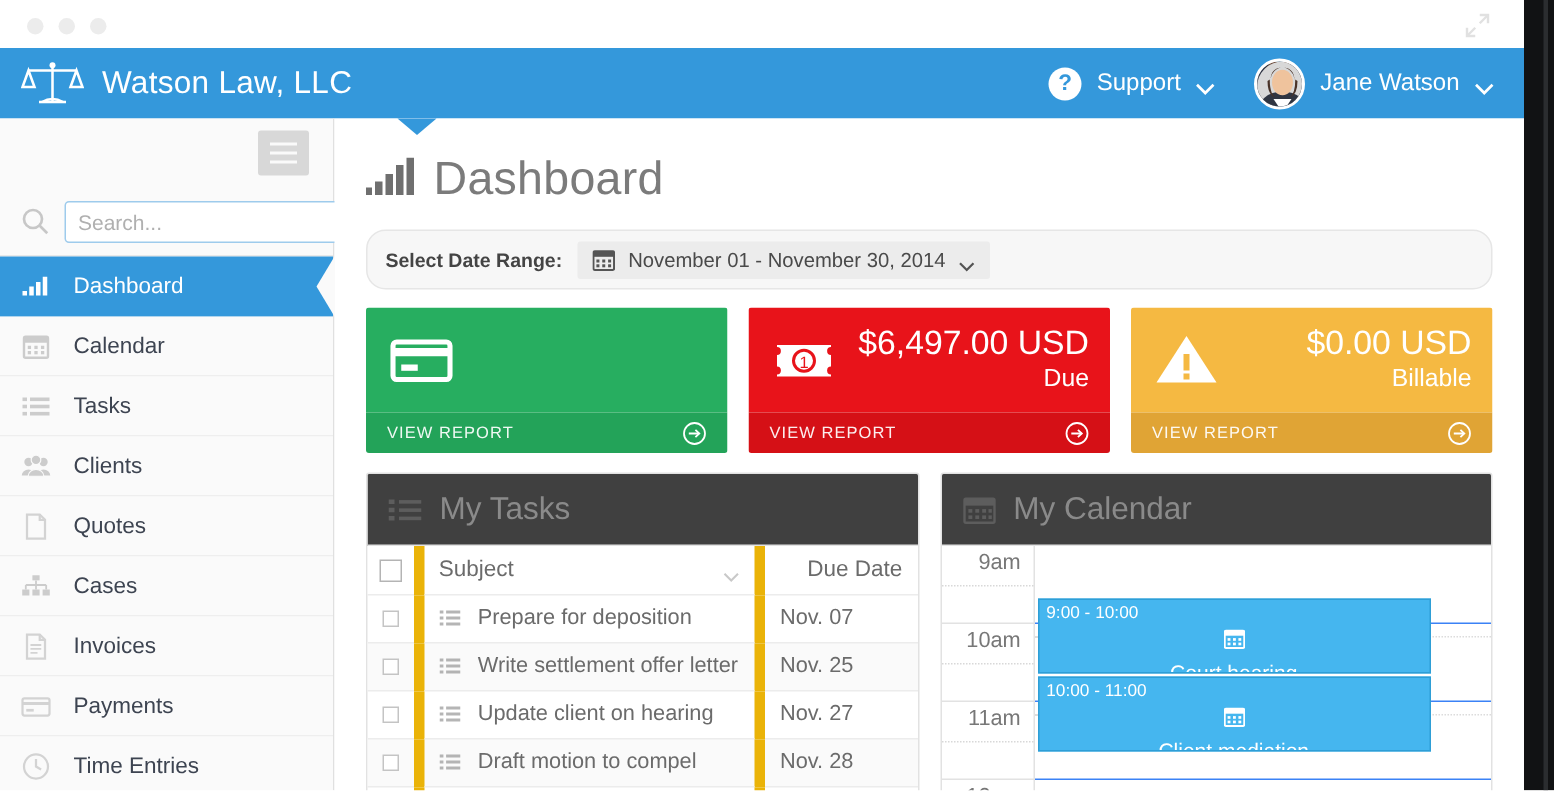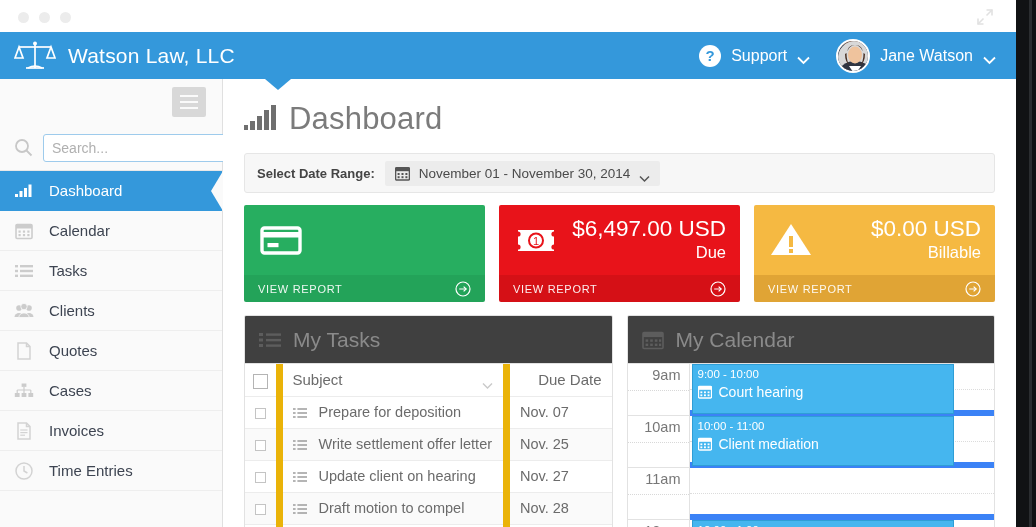--- a/index.html
+++ b/index.html
@@ -146,21 +146,21 @@
   }
   .bars-icon { width: 33px; height: 28px; }
   .page-title h1 {
     font-size: 31px; font-weight: normal; color: #7b7b7b;
     letter-spacing: .2px;
   }
 
   .daterange-bar {
     margin: 10px 7px 0 7px;
     height: 40px; background: #f7f7f7;
-    border: 1px solid #e6e6e6; border-radius: 3px;
+    border: 1px solid #e6e6e6; border-radius: 13px;
     display: flex; align-items: center; padding: 0 12px; gap: 10px;
   }
   .dr-label { font-size: 13px; color: #444; font-weight: bold; }
   .dr-pill {
     display: flex; align-items: center; gap: 9px;
     background: #ececec; border-radius: 2px;
     padding: 5px 10px; cursor: pointer;
   }
   .cal-glyph { width: 15px; height: 15px; }
   .dr-text { font-size: 13.5px; color: #4a4a4a; white-space: nowrap; }
@@ -233,34 +233,34 @@
     border-bottom: 1px solid #e2e2e2;
     text-align: right; padding: 3px 8px 0 0;
     font-size: 14.5px; color: #777;
     position: relative;
   }
   .cal-time::after {
     content: ""; position: absolute; left: 0; right: 0; top: 26px;
     border-top: 1px dotted #d8d8d8;
   }
   .cal-slot {
-    flex: 1; border-bottom: 6px solid #3b82f6; position: relative;
+    flex: 1; border-bottom: 1px solid #3b82f6; position: relative; margin-top: 35px;
   }
   .cal-slot::after {
     content: ""; position: absolute; left: 0; right: 0; top: 25px;
     border-top: 1px dotted #dcdcdc;
   }
   .event {
     position: absolute; left: 2px; width: 262px;
     background: #45b6ef; border: 1px solid #2e9ed6;
     color: #fff; padding: 2px 5px; overflow: hidden; cursor: pointer;
     z-index: 2;
   }
   .ev-time { font-size: 11.5px; line-height: 1.35; }
-  .ev-title { font-size: 14px; display: flex; align-items: center; gap: 7px; margin-top: 1px; }
+  .ev-title { font-size: 14px; display: flex; align-items: center; gap: 7px; margin-top: 1px; flex-direction: column; }
   .ev-cal-glyph { width: 14px; height: 14px; flex: none; }
 </style>
 </head>
 <body>
 
 <div id="app">
 
   <div class="chrome">
     <div class="dots">
       <span class="dot"></span>
@@ -443,20 +443,30 @@
             <g stroke="#9e9e9e" stroke-width="1.2">
                 <path d="M6.3 9 H13.5"></path>
                 <path d="M6.3 11.6 H13.5"></path>
                 <path d="M6.3 14.2 H11"></path>
               </g>
           </svg>
         </span>
         <span>Invoices</span>
       </div>
 
+      <div class="nav-item">
+        <span class="nicon">
+          <svg viewBox="0 0 20 20" width="20" height="20" aria-hidden="true">
+            <rect x="1" y="4.5" width="18" height="11.5" rx="1.3" fill="none" stroke="#9e9e9e" stroke-width="1.5"></rect>
+            <rect x="1" y="7" width="18" height="2" fill="#9e9e9e"></rect>
+            <rect x="3.5" y="11.6" width="5" height="1.8" fill="#9e9e9e"></rect>
+          </svg>
+        </span>
+        <span>Payments</span>
+      </div>
 
       <div class="nav-item">
         <span class="nicon">
           <svg viewBox="0 0 20 20" width="20" height="20" aria-hidden="true">
             <circle cx="10" cy="10" r="8" fill="none" stroke="#9e9e9e" stroke-width="1.5"></circle>
             <path d="M10 5 V10 L13.4 12" fill="none" stroke="#9e9e9e" stroke-width="1.5"></path>
           </svg>
         </span>
         <span>Time Entries</span>
       </div>

